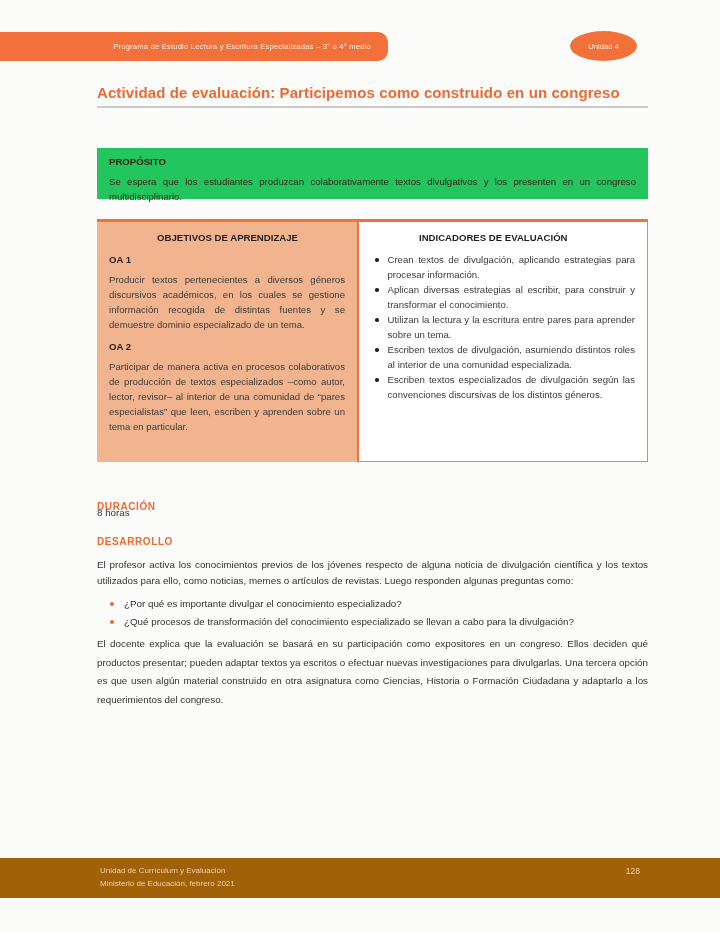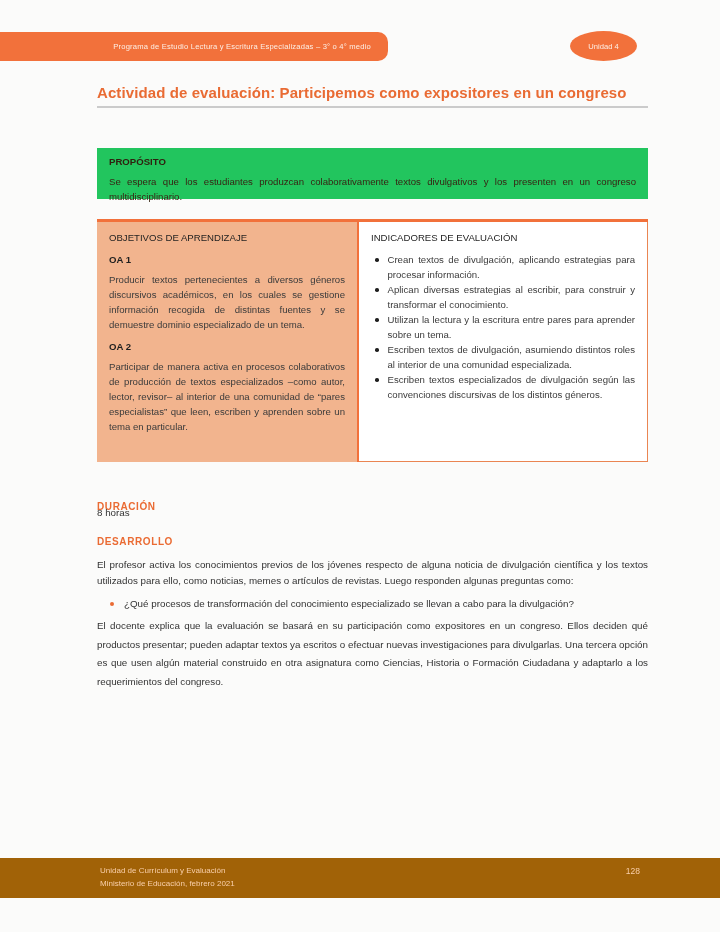--- a/index.html
+++ b/index.html
@@ -53,21 +53,21 @@
     display:flex; border-top:3px solid #F2713B;
   }
   .cell-left {
     width:262px; background:#F2B48E; padding:10px 12px;
     border-right:2px solid #F2713B;
   }
   .cell-right {
     flex:1; background:#FFFFFF; padding:10px 12px;
     border-right:1px solid #EA8552; border-bottom:1px solid #EA8552;
   }
-  .cell-h { font-size:9.6px; font-weight:400; color:#1F1F1F; }
+  .cell-h { font-size:9.6px; font-weight:700; color:#1F1F1F;margin-left:48px; }
   .oa-label { font-size:9.6px; font-weight:700; color:#1F1F1F; margin:11px 0 7px; }
   .oa-text { font-size:9.6px; line-height:15px; color:#3B3B3B; text-align:justify; }
   .oa-text + .oa-label { margin-top:9px; }
 
   .ind-list { list-style:none; margin-top:9px; }
   .ind-list li { display:flex; gap:9px; padding-left:4px; }
   .dot {
     width:3.5px; height:3.5px; border-radius:50%; background:#1F1F1F;
     flex-shrink:0; margin-top:6px;
   }
@@ -105,21 +105,21 @@
 <div class="page">
 
   <div class="top-bar">
     <span>Programa de Estudio Lectura y Escritura Especializadas – 3° o 4° medio</span>
   </div>
 
   <div class="unit-badge">
     <span>Unidad 4</span>
   </div>
 
-  <h1 class="page-title">Actividad de evaluación: Participemos como expositores en un congreso</h1>
+  <h1 class="page-title">Actividad de evaluación: Participemos como construido en un congreso</h1>
   <div class="title-rule"></div>
 
   <div class="proposito">
     <h3>PROPÓSITO</h3>
     <p>Se espera que los estudiantes produzcan colaborativamente textos divulgativos y los presenten en un congreso multidisciplinario.</p>
   </div>
 
   <div class="oa-table">
     <div class="cell-left">
       <div class="cell-h">OBJETIVOS DE APRENDIZAJE</div>
@@ -158,20 +158,24 @@
   <div class="sec-h duracion-h">DURACIÓN</div>
   <div class="duracion-v">8 horas</div>
 
   <div class="sec-h desarrollo-h">DESARROLLO</div>
 
   <div class="desarrollo-body">
     <p class="para">El profesor activa los conocimientos previos de los jóvenes respecto de alguna noticia de divulgación científica y los textos utilizados para ello, como noticias, memes o artículos de revistas. Luego responden algunas preguntas como:</p>
     <ul class="q-list">
       <li>
         <span class="dot"></span>
+        <p>¿Por qué es importante divulgar el conocimiento especializado?</p>
+      </li>
+      <li>
+        <span class="dot"></span>
         <p>¿Qué procesos de transformación del conocimiento especializado se llevan a cabo para la divulgación?</p>
       </li>
     </ul>
     <p class="para closing">El docente explica que la evaluación se basará en su participación como expositores en un congreso. Ellos deciden qué productos presentar; pueden adaptar textos ya escritos o efectuar nuevas investigaciones para divulgarlas. Una tercera opción es que usen algún material construido en otra asignatura como Ciencias, Historia o Formación Ciudadana y adaptarlo a los requerimientos del congreso.</p>
   </div>
 
   <div class="footer">
     <div class="footer-left">
       <div>Unidad de Currículum y Evaluación</div>
       <div>Ministerio de Educación, febrero 2021</div>

